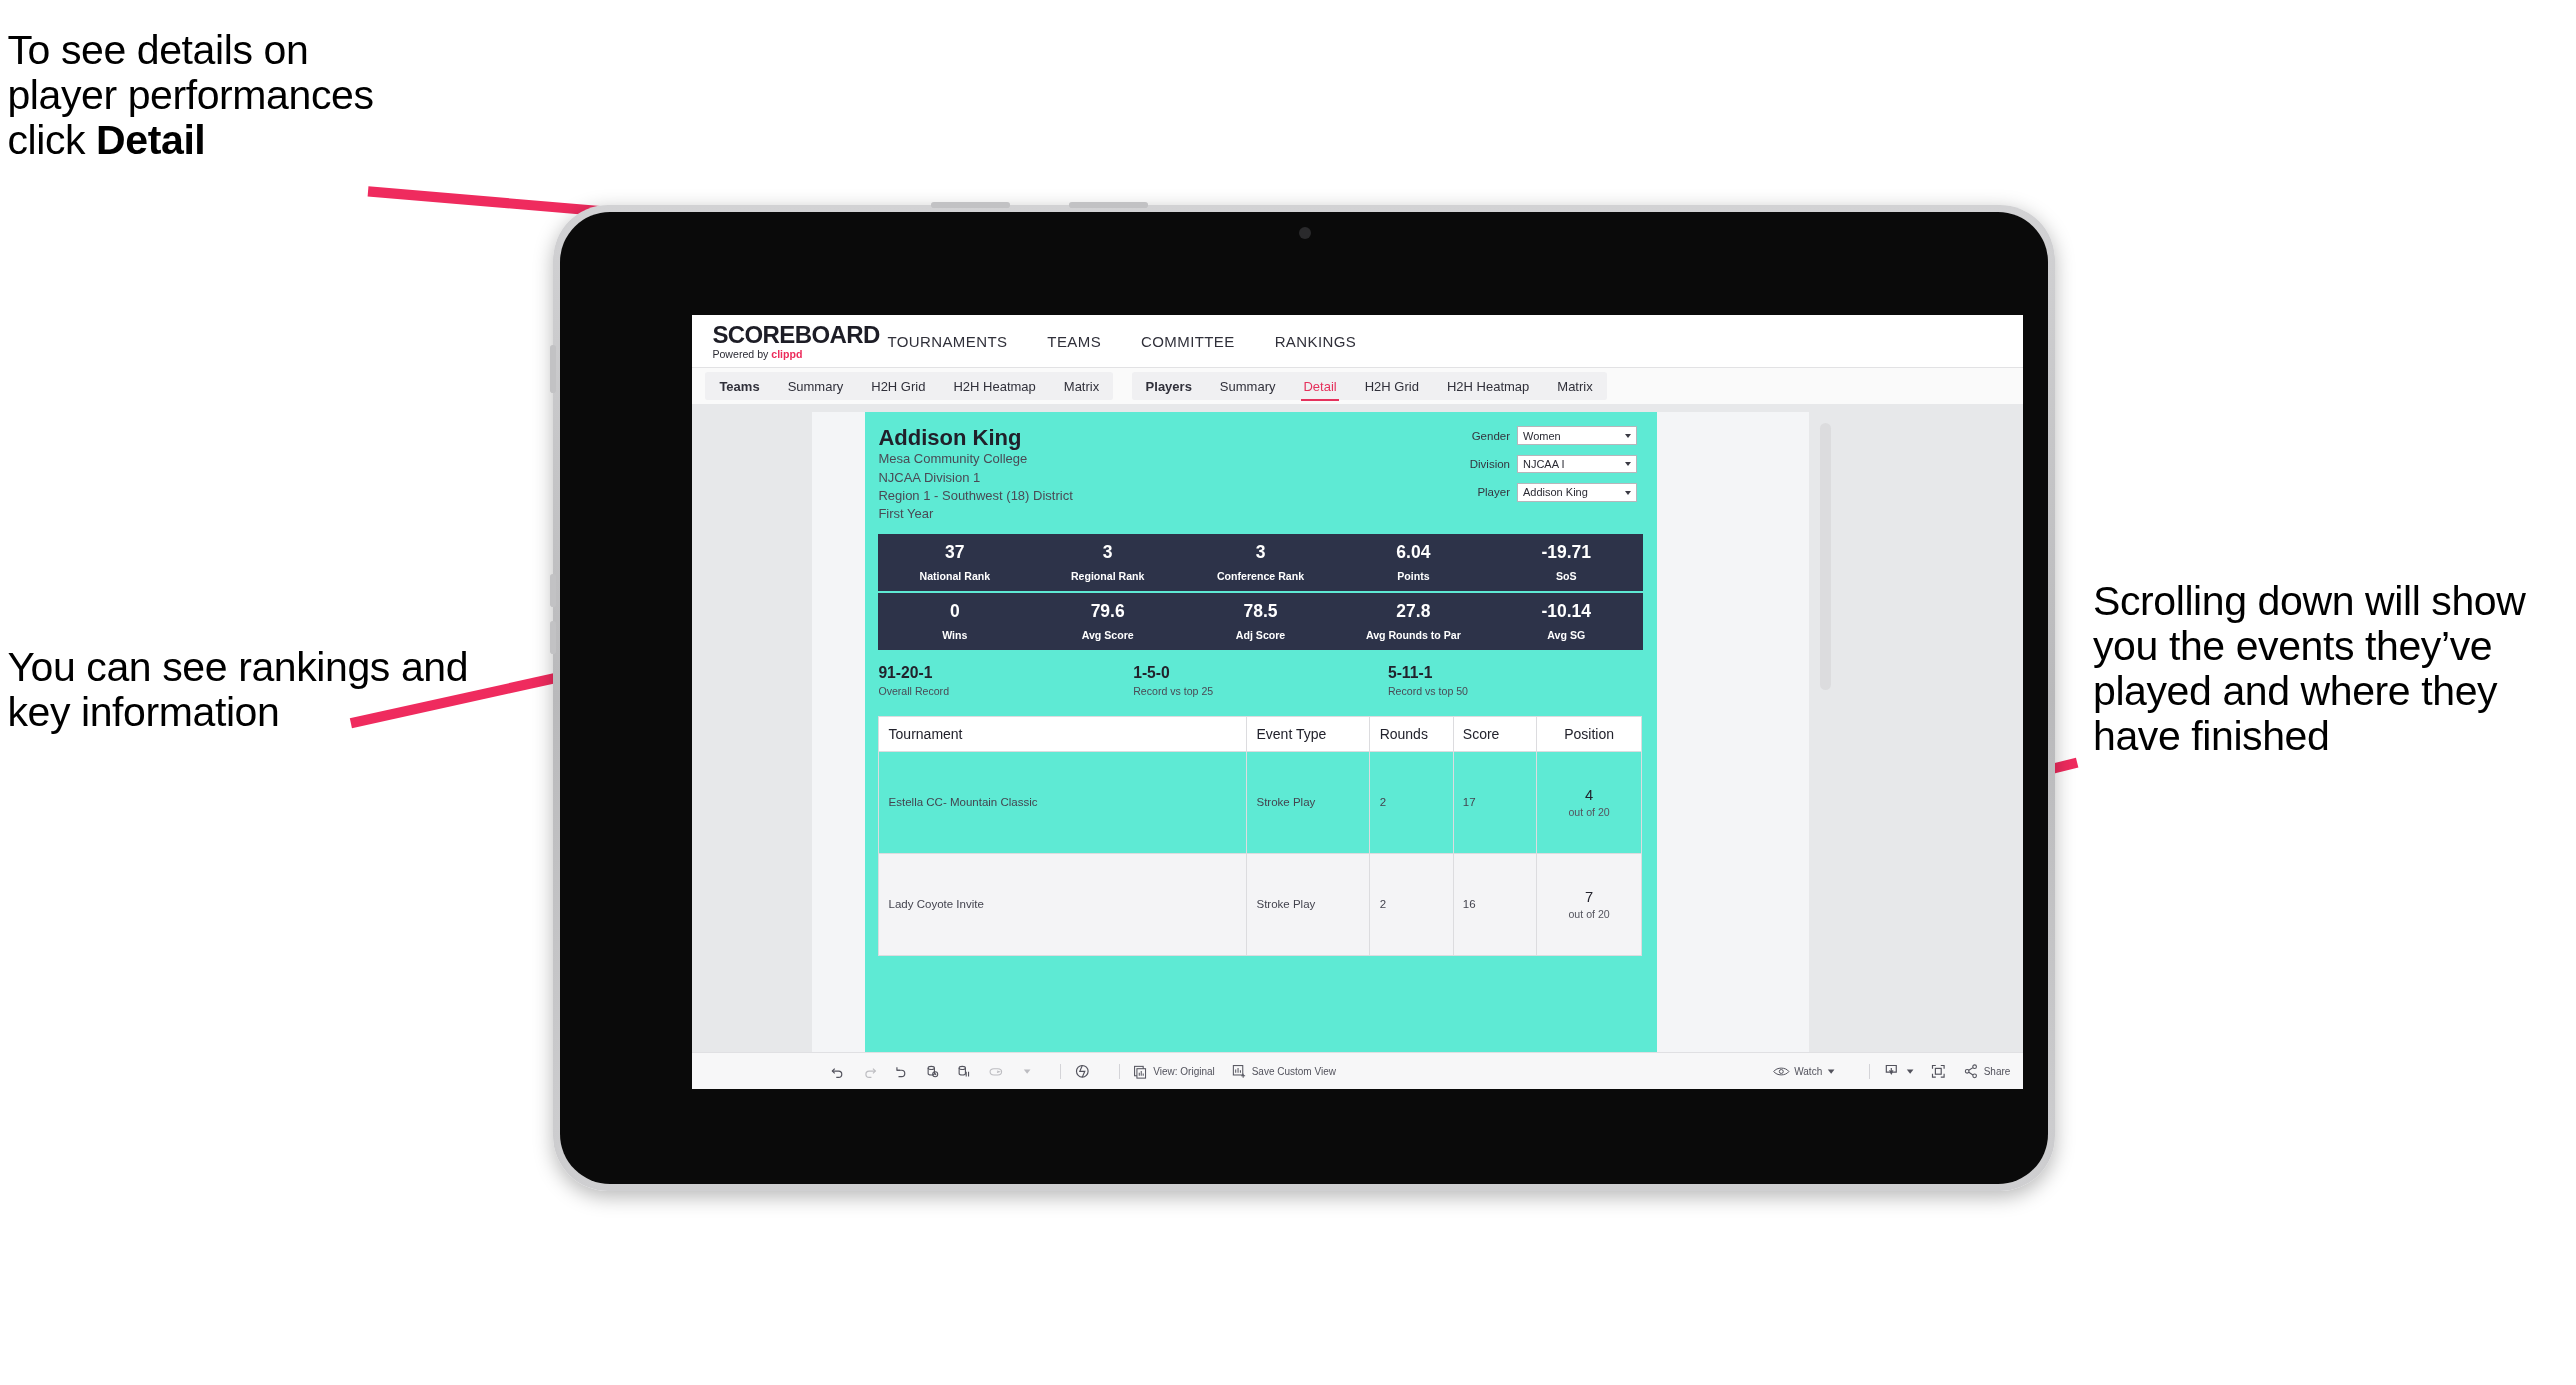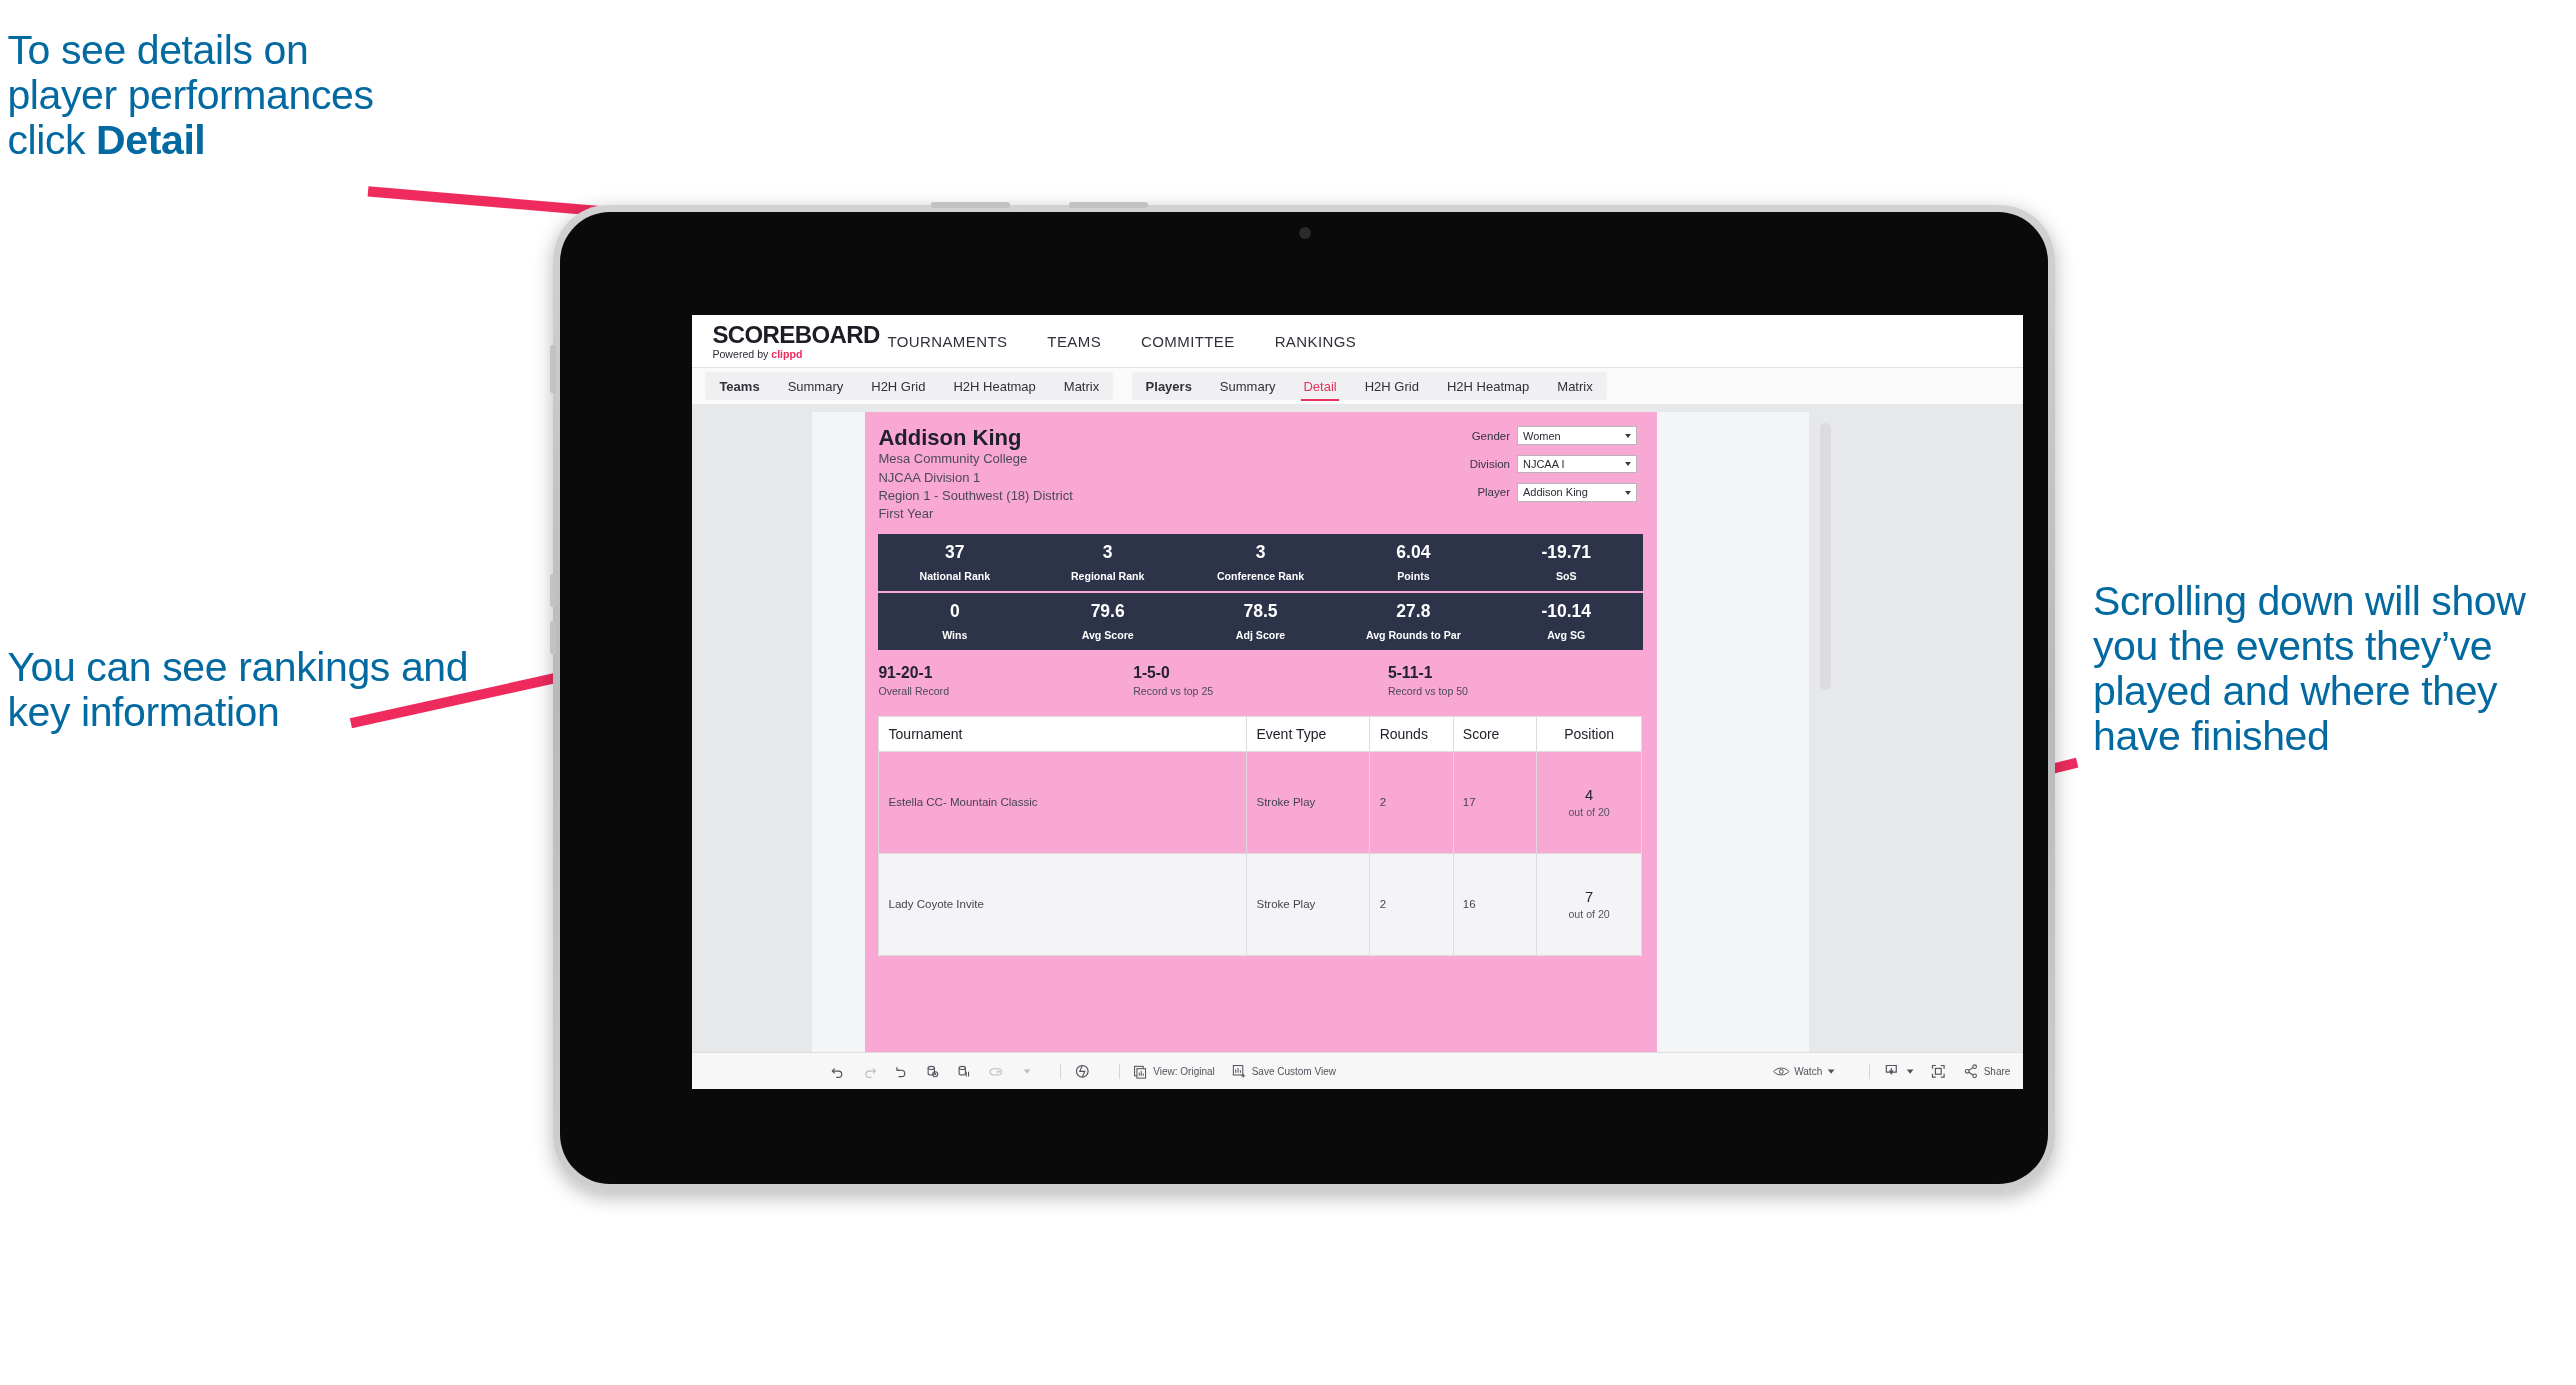--- a/index.html
+++ b/index.html
@@ -1,21 +1,21 @@
 <!DOCTYPE html>
 <html style="font-size:14.7px"><head>
 <meta charset="utf-8">
 <style>
   html,body{margin:0;padding:0;}
   body{
     width:2576px;height:1386px;background:#ffffff;overflow:hidden;position:relative;
     font-family:"Liberation Sans",sans-serif;
   }
   
-  .annot{position:absolute;color:#0369a1;font-size:41px;line-height:1.1;letter-spacing:-0.4px;}
+  .annot{position:absolute;color:#000000;font-size:41px;line-height:1.1;letter-spacing:-0.4px;}
   #annot-tl{left:7.4px;top:28px;width:608px;}
   #annot-bl{left:7.4px;top:645px;width:516px;}
   #annot-r{left:2093px;top:579px;width:461px;}
   .annot b{font-weight:bold;}
 
   
   .arrow{position:absolute;}
   svg{display:block;overflow:visible;}
 
   
@@ -63,21 +63,21 @@
   .tab{padding:0 14px;font-size:13px;color:#30303a;display:flex;align-items:center;
     height:100%;position:relative;white-space:nowrap;}
   .tab.lead{font-weight:bold;}
   .tab.active{color:#e5315c;}
   .tab.active:after{content:"";position:absolute;left:12px;right:12px;bottom:-0.9px;height:2.3px;background:#e5315c;}
   .gapsep{width:18.4px;}
 
   
   #vizarea{position:absolute;left:0;right:0;top:89px;bottom:37px;background:#e7e8ea;}
   #sheet{position:absolute;left:120px;top:7.4px;width:997px;bottom:0;background:#f4f5f7;}
-  #card{position:absolute;left:53px;top:0px;width:792px;bottom:0;background:#f9a8d4;}
+  #card{position:absolute;left:53px;top:0px;width:792px;bottom:0;background:#5eead4;}
 
   
   #vscroll{position:absolute;left:1008px;top:11px;width:11px;height:267px;background:#dcdcde;border-radius:5.5px;}
 
   
   #phead{position:absolute;left:13px;top:13px;}
   #pname{font-size:22px;font-weight:bold;color:#20202a;line-height:1.15;}
   .pmeta{font-size:13px;color:#4a4a55;line-height:1.42;}
 
   

